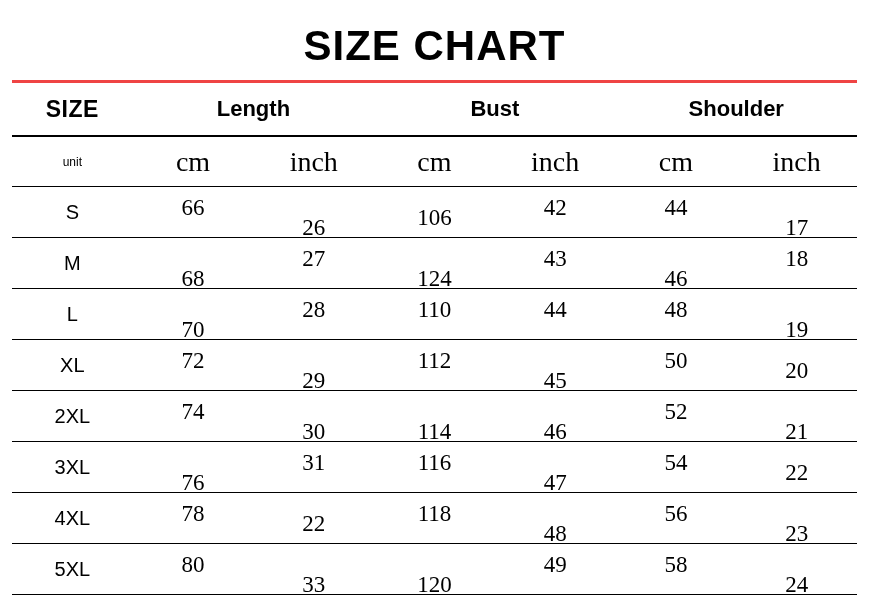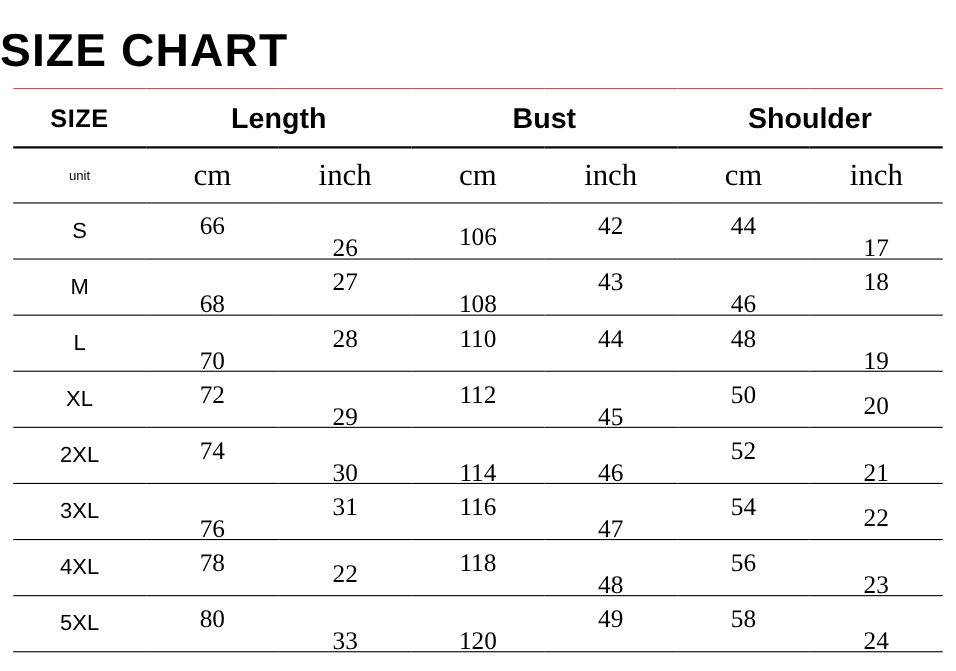--- a/index.html
+++ b/index.html
@@ -14,45 +14,46 @@
     color: #000000;
     overflow: hidden;
   }
   .page {
     position: relative;
     width: 869px;
     height: 610px;
     box-sizing: border-box;
   }
   .chart-title {
+    text-align: center;
     font-size: 42px;
     font-weight: bold;
     letter-spacing: 1px;
     padding-top: 22px;
     padding-bottom: 10px;
     font-family: "Liberation Sans", sans-serif;
     border-radius: 18px;
   }
   table.size-table {
     width: 845px;
     margin: 0 auto;
     border-collapse: collapse;
     table-layout: fixed;
   }
   table.size-table tr.rule-top td {
-    border-top: 1px solid #ef4444;
+    border-top: 3px solid #ef4444;
   }
   table.size-table td {
     border-bottom: 1px solid #000;
     text-align: center;
     vertical-align: middle;
   }
   
   tr.group-row td {
-    font-size: 26px;
+    font-size: 22px;
     font-weight: bold;
     height: 50px;
     border-bottom: 2px solid #000;
     font-family: "Liberation Sans", sans-serif;
   }
   tr.group-row td.size-head {
     font-size: 23px;
     font-weight: bold;
     letter-spacing: 0.5px;
   }
@@ -125,21 +126,21 @@
         <td class="j-dn2">106</td>
         <td class="j-up">42</td>
         <td class="j-up">44</td>
         <td class="j-dn">17</td>
       </tr>
 
       <tr class="data-row">
         <td class="size-cell">M</td>
         <td class="j-dn">68</td>
         <td class="j-up">27</td>
-        <td class="j-dn">108</td>
+        <td class="j-dn">124</td>
         <td class="j-up">43</td>
         <td class="j-dn">46</td>
         <td class="j-up">18</td>
       </tr>
 
       <tr class="data-row">
         <td class="size-cell">L</td>
         <td class="j-dn">70</td>
         <td class="j-up">28</td>
         <td class="j-up">110</td>

